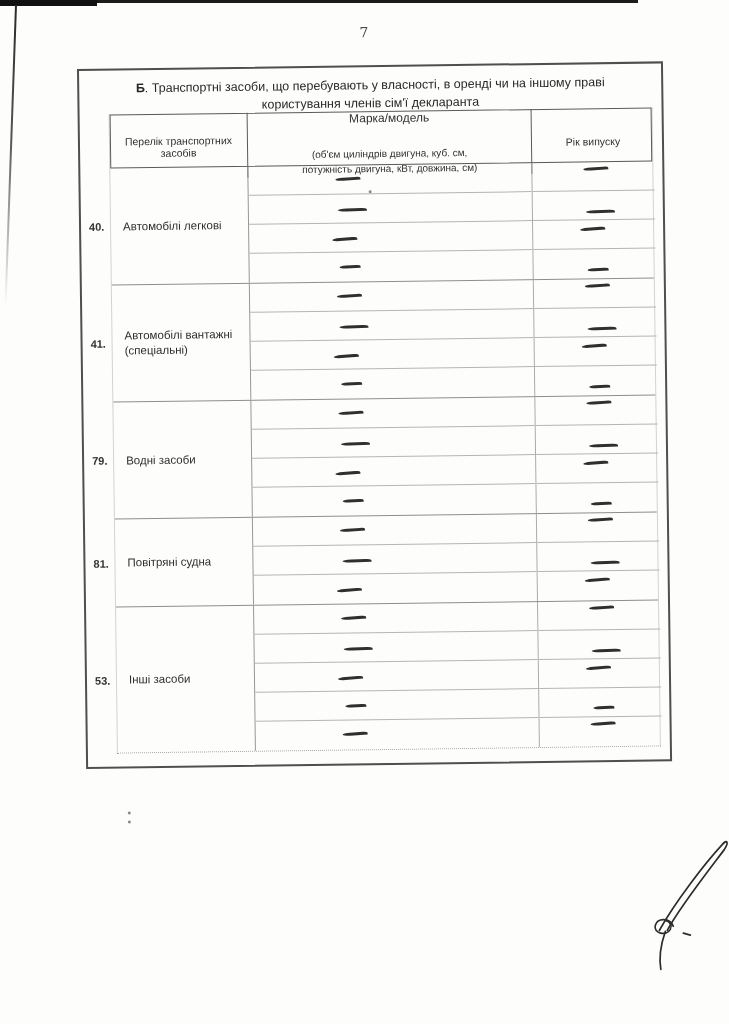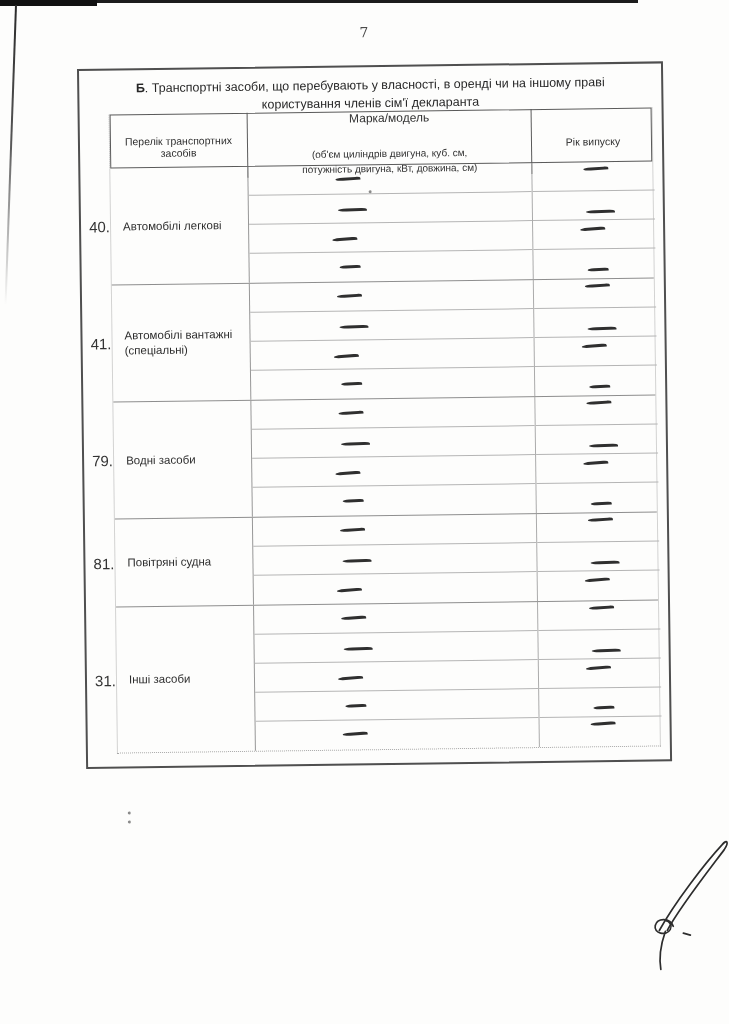--- a/index.html
+++ b/index.html
@@ -35,21 +35,21 @@
   .th { display:flex; flex-direction:column; justify-content:center; align-items:center;
         color:#303030; text-align:center; }
   .th1 { border-right:1px solid #5a5a5a; font-size:10.5px; }
   .th2 { border-right:1px solid #5a5a5a; font-size:10px; line-height:15px; }
   .th2 .l1 { font-size:12px; margin-bottom:20px; }
   .th3 { font-size:10.5px; }
 
   .group { display:grid; grid-template-columns:138px 284px 122px; position:relative; }
   .group:not(:first-child) { border-top:1px solid #8e8e8e; }
   .row-num { position:absolute; left:-22px; top:50%; transform:translateY(-50%);
-             font-size:15px; color:#333; }
+             font-size:11px; color:#333;font-weight:bold; }
   .cell { min-height:100%; }
   .label-cell { display:flex; align-items:center; padding:4px 6px 4px 12px;
                 border-right:1px solid #979797; font-size:11.5px; line-height:15px; color:#2e2e2e; }
   .marka-cell { border-right:1px solid #ababab; display:flex; flex-direction:column; }
   .rik-cell { display:flex; flex-direction:column; }
   .sub { height:29px; display:flex; align-items:center; justify-content:center; }
   .sub:not(:last-child) { border-bottom:1px solid #b5b5b5; }
   .marka-cell .sub { padding-right:88px; }
 
   .dash { width:25px; height:3px; background:#2f2f2f;
@@ -213,21 +213,21 @@
                 <div class="sub">
                   <span class="dash"></span>
                 </div>
                 <div class="sub">
                   <span class="dash"></span>
                 </div>
               </div>
   </div>
 
   <div class="group">
-    <span class="row-num">31.</span>
+    <span class="row-num">53.</span>
     <div class="cell label-cell">Інші засоби</div>
     <div class="cell marka-cell">
                 <div class="sub">
                   <span class="dash"></span>
                 </div>
                 <div class="sub">
                   <span class="dash"></span>
                 </div>
                 <div class="sub">
                   <span class="dash"></span>

